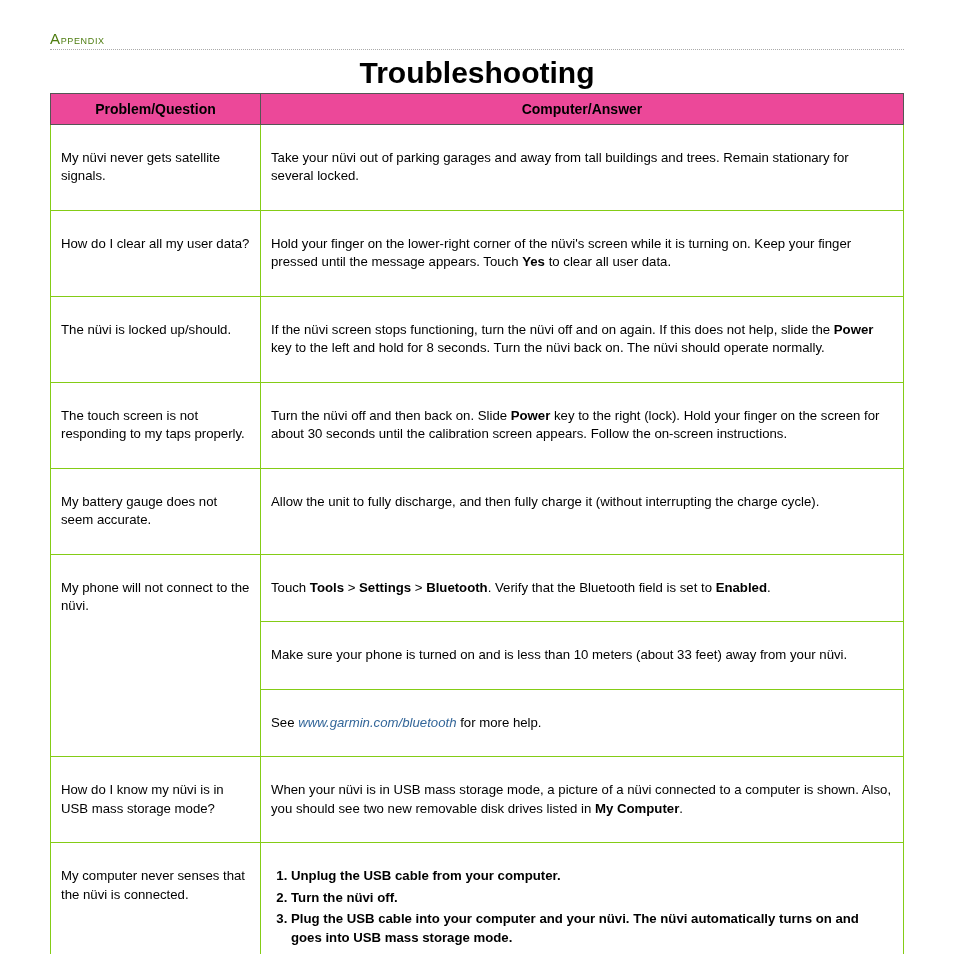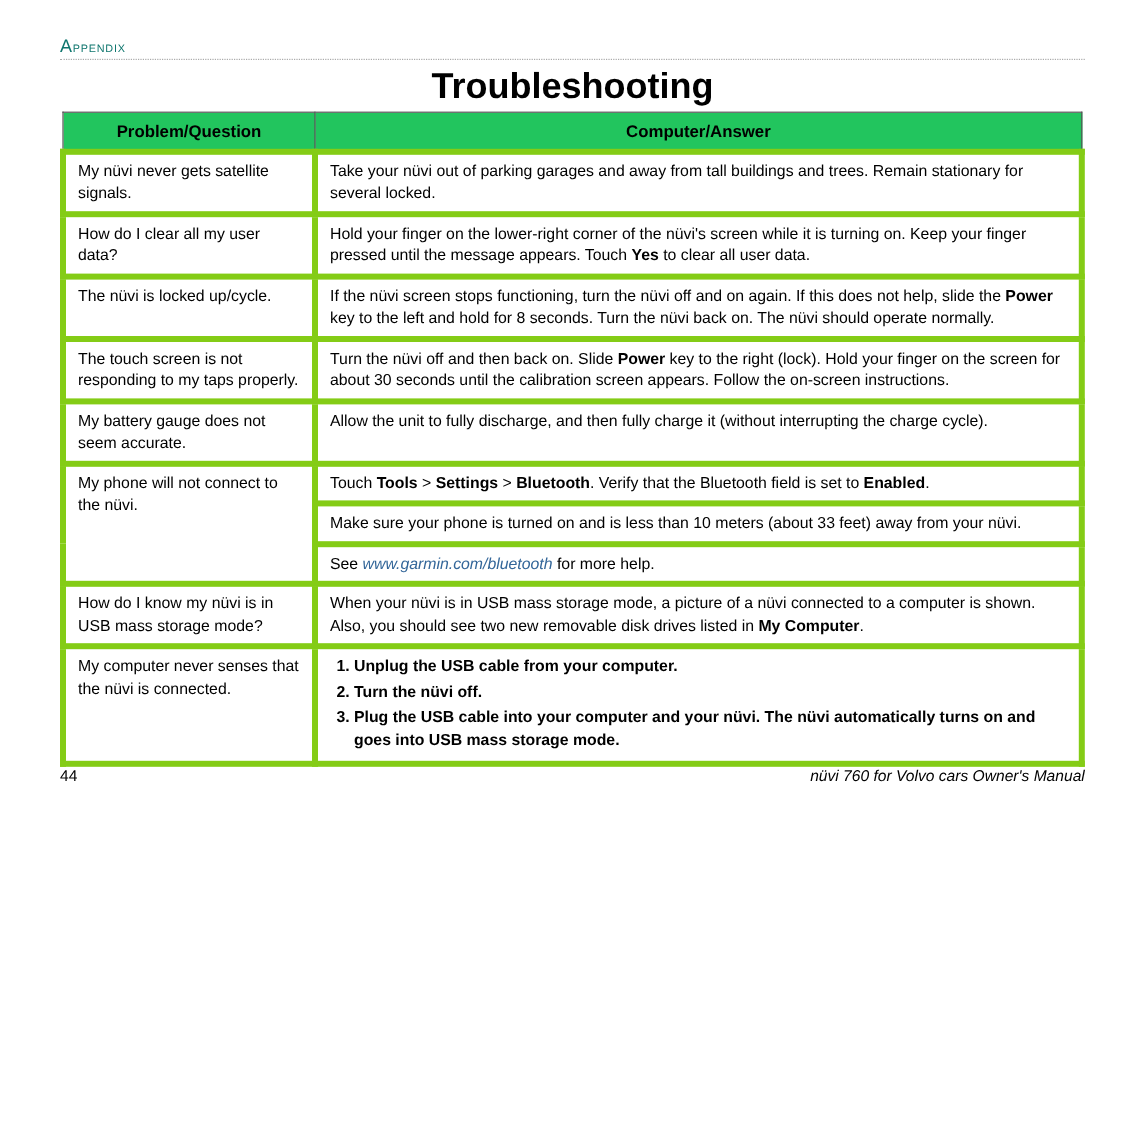--- a/index.html
+++ b/index.html
@@ -14,21 +14,21 @@
       background: #ffffff;
       font-family: Arial, Helvetica, sans-serif;
       font-size: 13.5px;
       color: #000000;
       padding: 30px 50px 40px 50px;
     }
 
     .appendix-label {
       font-size: 12px;
       letter-spacing: 0.05em;
-      color: #0f766e;
+      color: #4d7c0f;
       margin-bottom: 2px;
       font-variant: small-caps;
       font-size: 13px;
     }
 
     .appendix-label::first-letter {
       font-size: 15px;
       font-variant: normal;
       text-transform: uppercase;
     }
@@ -47,31 +47,31 @@
       text-align: center;
     }
 
     table.main-table {
       width: 100%;
       border-collapse: collapse;
       margin-top: 4px;
     }
 
     table.main-table th {
-      background: #22c55e;
+      background: #ec4899;
       border: 1px solid #555;
       padding: 7px 10px;
       font-weight: bold;
       font-size: 14px;
       text-align: center;
     }
 
     table.main-table td {
-      border: 5px solid #84cc16;
-      padding: 5px 10px;
+      border: 1px solid #84cc16;
+      padding: 24px 10px;
       vertical-align: top;
       line-height: 1.4;
       font-size: 13.2px;
     }
 
     table.main-table td.problem-col {
       width: 210px;
     }
 
     table.main-table td.solution-col {
@@ -141,21 +141,21 @@
       <td class="problem-col">My nüvi never gets satellite signals.</td>
       <td class="solution-col">Take your nüvi out of parking garages and away from tall buildings and trees. Remain stationary for several locked.</td>
     </tr>
 
     <tr>
       <td class="problem-col">How do I clear all my user data?</td>
       <td class="solution-col">Hold your finger on the lower-right corner of the nüvi's screen while it is turning on. Keep your finger pressed until the message appears. Touch <span class="bold">Yes</span> to clear all user data.</td>
     </tr>
 
     <tr>
-      <td class="problem-col">The nüvi is locked up/cycle.</td>
+      <td class="problem-col">The nüvi is locked up/should.</td>
       <td class="solution-col">If the nüvi screen stops functioning, turn the nüvi off and on again. If this does not help, slide the <span class="bold">Power</span> key to the left and hold for 8 seconds. Turn the nüvi back on. The nüvi should operate normally.</td>
     </tr>
 
     <tr>
       <td class="problem-col">The touch screen is not responding to my taps properly.</td>
       <td class="solution-col">Turn the nüvi off and then back on. Slide <span class="bold">Power</span> key to the right (lock). Hold your finger on the screen for about 30 seconds until the calibration screen appears. Follow the on-screen instructions.</td>
     </tr>
 
     <tr>
       <td class="problem-col">My battery gauge does not seem accurate.</td>

